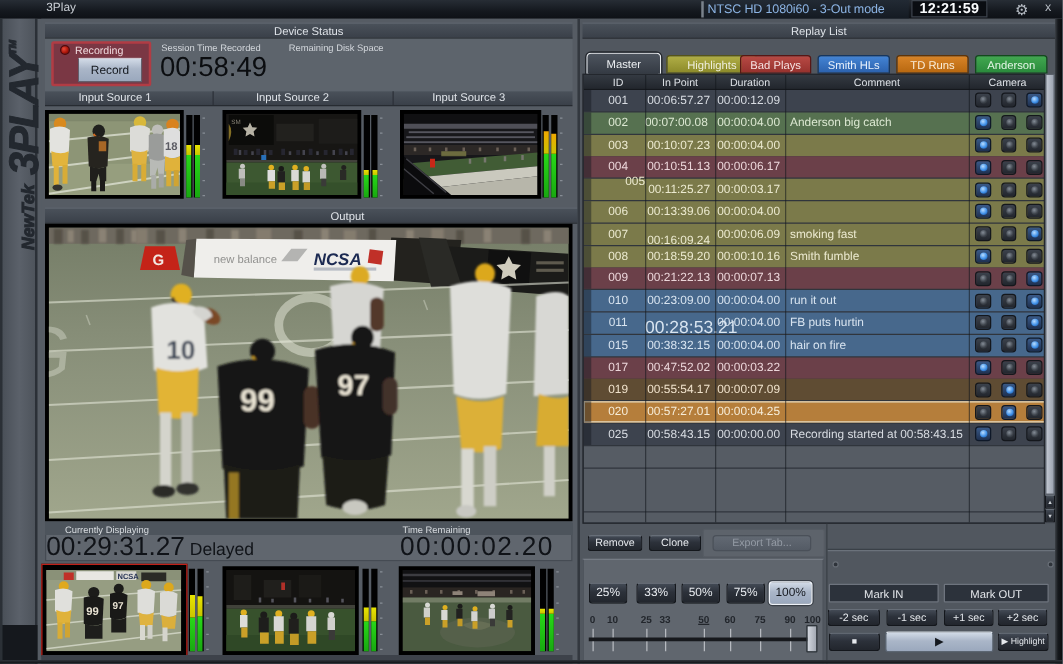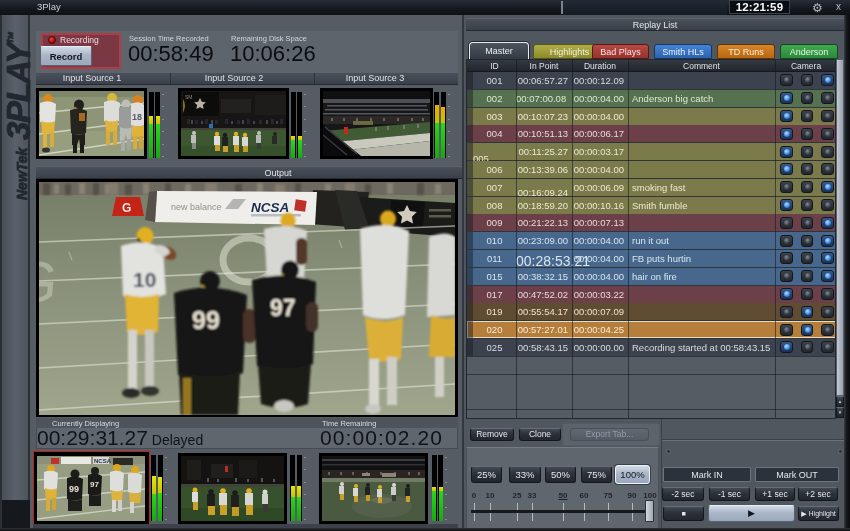--- a/index.html
+++ b/index.html
@@ -12,41 +12,42 @@
 .lbl{color:#d3d7dc;font-size:7.5px;}
 </style>
 </head>
 <body>
 <div id="page">
 
 <div class="abs" style="left:0;top:0;width:850px;height:15px;background:linear-gradient(#272d35,#14181e 60%,#0e1116);"></div>
 <div class="abs" style="left:37px;top:1px;font-size:9.5px;color:#c9ced4;">3Play</div>
 <div class="abs" style="left:563px;top:0;width:164px;height:15px;background:linear-gradient(#222a34,#141a22);"></div>
 <div class="abs" style="left:561px;top:1px;width:2px;height:13px;background:#7a828c;"></div>
+<div class="abs" style="left:566px;top:1px;width:166px;text-align:left;font-size:10px;letter-spacing:-0.1px;line-height:14px;white-space:nowrap;color:#8cb4e4;">NTSC HD 1080i60 - 3-Out mode</div>
 <div class="abs" style="left:729px;top:0px;width:61px;height:14px;background:#0a0d12;border:1px solid #3c434c;color:#fafcfe;font-weight:bold;font-size:11.5px;text-align:center;line-height:13px;letter-spacing:0.2px;">12:21:59</div>
 <div class="abs" style="left:812px;top:1px;font-size:12px;color:#b4bac2;">⚙</div>
 <div class="abs" style="left:836px;top:1px;font-size:10px;color:#b8bec6;">x</div>
 
 <div class="abs" style="left:0;top:15px;width:30px;height:516px;background:linear-gradient(90deg,#474d55,#5b616a 55%,#4e545c);border-right:2px solid #2b3037;"></div>
 <div class="abs" style="left:0;top:500px;width:30px;height:31px;background:#15181d;"></div>
 <div class="abs" style="left:-78px;top:92px;width:186px;height:30px;transform:rotate(-90deg);color:#23282f;font-style:italic;font-weight:bold;white-space:nowrap;-webkit-text-stroke:0.8px #23282f;">
 <span style="font-size:14px;vertical-align:3px;">NewTek</span><span style="font-size:33px;letter-spacing:-1.5px;"> 3PLAY</span><span style="font-size:8px;vertical-align:17px;">TM</span>
 </div>
 
 <div class="abs" style="left:33px;top:15px;width:429px;height:516px;background:#565c64;"></div>
+<div class="abs hdrbar" style="left:36px;top:18px;width:422px;height:13px;">Device Status</div>
 <div class="abs" style="left:36px;top:31px;width:422px;height:41px;background:#5d646c;"></div>
 
 <div class="abs" style="left:41px;top:33px;width:80px;height:36px;background:#7a3744;border:2px solid #b13c44;border-radius:2px;"></div>
 <div class="abs" style="left:48px;top:36px;width:8px;height:8px;border-radius:50%;background:radial-gradient(circle at 35% 35%,#e84838,#a81408 60%,#600a06);border:1px solid #50080a;"></div>
 <div class="abs" style="left:60px;top:35px;font-size:8.5px;color:#f0dade;">Recording</div>
-<div class="abs btnlight" style="left:40px;top:46px;width:52px;height:20px;font-size:9.5px;line-height:19px;border-radius:2px;font-weight:bold;">Record</div>
+<div class="abs btnlight" style="left:62px;top:46px;width:52px;height:20px;font-size:9.5px;line-height:19px;border-radius:2px;">Record</div>
 <div class="abs lbl" style="left:129px;top:34px;">Session Time Recorded</div>
 <div class="abs" style="left:128px;top:41px;font-size:22px;color:#0b0d10;letter-spacing:0px;">00:58:49</div>
 <div class="abs lbl" style="left:231px;top:34px;">Remaining Disk Space</div>
-<div class="abs" style="left:230px;top:41px;font-size:22px;color:#0b0d10;letter-spacing:0px;">10:06:26</div>
 
 <div class="abs hdrbar" style="left:36px;top:72px;width:422px;height:13px;"></div>
 <div class="abs" style="left:36px;top:73px;width:112px;text-align:center;font-size:9px;color:#dfe3e8;">Input Source 1</div>
 <div class="abs" style="left:178px;top:73px;width:112px;text-align:center;font-size:9px;color:#dfe3e8;">Input Source 2</div>
 <div class="abs" style="left:319px;top:73px;width:112px;text-align:center;font-size:9px;color:#dfe3e8;">Input Source 3</div>
 <div class="abs" style="left:170px;top:73px;width:1px;height:11px;background:#2c3138;"></div>
 <div class="abs" style="left:314px;top:73px;width:1px;height:11px;background:#2c3138;"></div>
 
 <div id="in1" class="abs" style="left:36px;top:88px;width:111px;height:71px;background:#000;"></div>
 <div class="abs" style="left:39px;top:91px;"><svg width="105" height="65" viewBox="0 0 105 65" xmlns="http://www.w3.org/2000/svg">
@@ -518,21 +519,21 @@
 <div class="abs" style="left:49px;top:68.4px;width:52px;text-align:right;font-size:9.5px;color:#ecd6da;">00:10:51.13</div>
 <div class="abs" style="left:105px;top:68.4px;width:52px;text-align:right;font-size:9.5px;color:#ecd6da;">00:00:06.17</div>
 <div class="abs" style="left:313.0px;top:67.8px;width:12.5px;height:12px;background:linear-gradient(#3a5a88,#1e3050);border:1px solid #0e1828;border-radius:3px;"></div>
 <div class="abs" style="left:317.0px;top:70.8px;width:6px;height:6px;border-radius:50%;background:radial-gradient(circle at 40% 35%,#b8dcff,#3f90e8 55%,#123f80);"></div>
 <div class="abs" style="left:333.5px;top:67.8px;width:12.5px;height:12px;background:linear-gradient(#3c424c,#22262d);border:1px solid #14171c;border-radius:3px;"></div>
 <div class="abs" style="left:337.5px;top:70.8px;width:6px;height:6px;border-radius:50%;background:radial-gradient(circle at 40% 35%,#848c96,#3e444c 55%,#1e2228);"></div>
 <div class="abs" style="left:354.0px;top:67.8px;width:12.5px;height:12px;background:linear-gradient(#3c424c,#22262d);border:1px solid #14171c;border-radius:3px;"></div>
 <div class="abs" style="left:358.0px;top:70.8px;width:6px;height:6px;border-radius:50%;background:radial-gradient(circle at 40% 35%,#848c96,#3e444c 55%,#1e2228);"></div>
 <div class="abs" style="left:0;top:83.2px;width:370px;height:17.0px;background:#7b7a4a;"></div>
 <div class="abs" style="left:0;top:83.2px;width:6px;height:17.0px;background:rgba(20,24,30,0.45);"></div>
-<div class="abs" style="left:6px;top:93px;width:43px;text-align:left;font-size:9.5px;color:#ecead0;">005</div>
+<div class="abs" style="left:6px;top:80px;width:43px;text-align:right;font-size:9.5px;color:#ecead0;">005</div>
 <div class="abs" style="left:49px;top:86.2px;width:52px;text-align:right;font-size:9.5px;color:#ecead0;">00:11:25.27</div>
 <div class="abs" style="left:105px;top:86.2px;width:52px;text-align:right;font-size:9.5px;color:#ecead0;">00:00:03.17</div>
 <div class="abs" style="left:313.0px;top:85.6px;width:12.5px;height:12px;background:linear-gradient(#3a5a88,#1e3050);border:1px solid #0e1828;border-radius:3px;"></div>
 <div class="abs" style="left:317.0px;top:88.6px;width:6px;height:6px;border-radius:50%;background:radial-gradient(circle at 40% 35%,#b8dcff,#3f90e8 55%,#123f80);"></div>
 <div class="abs" style="left:333.5px;top:85.6px;width:12.5px;height:12px;background:linear-gradient(#3c424c,#22262d);border:1px solid #14171c;border-radius:3px;"></div>
 <div class="abs" style="left:337.5px;top:88.6px;width:6px;height:6px;border-radius:50%;background:radial-gradient(circle at 40% 35%,#848c96,#3e444c 55%,#1e2228);"></div>
 <div class="abs" style="left:354.0px;top:85.6px;width:12.5px;height:12px;background:linear-gradient(#3c424c,#22262d);border:1px solid #14171c;border-radius:3px;"></div>
 <div class="abs" style="left:358.0px;top:88.6px;width:6px;height:6px;border-radius:50%;background:radial-gradient(circle at 40% 35%,#848c96,#3e444c 55%,#1e2228);"></div>
 <div class="abs" style="left:0;top:101.0px;width:370px;height:17.0px;background:#7b7a4a;"></div>
 <div class="abs" style="left:0;top:101.0px;width:6px;height:17.0px;background:rgba(20,24,30,0.45);"></div>

